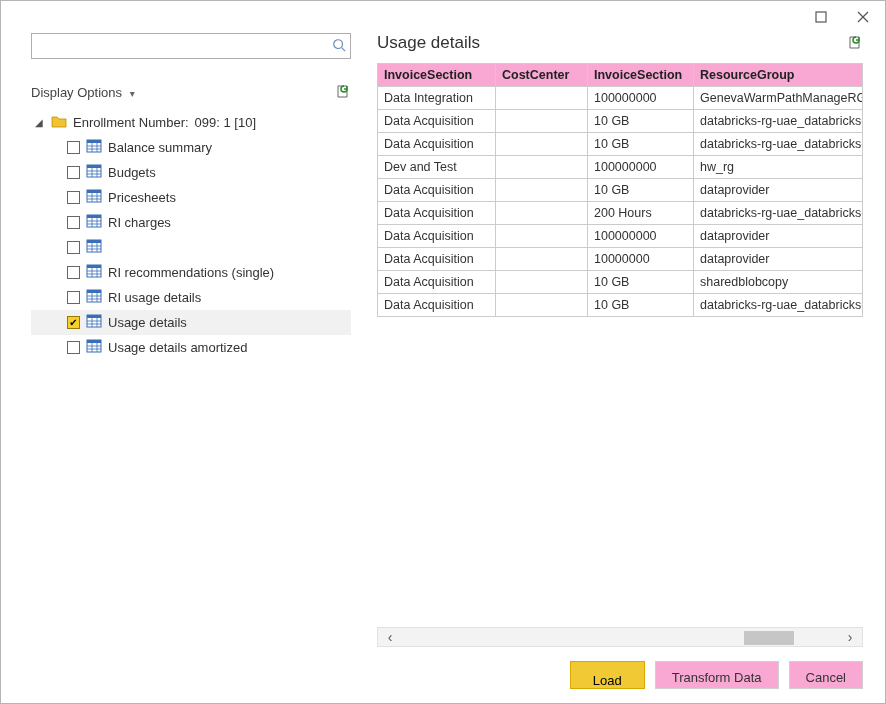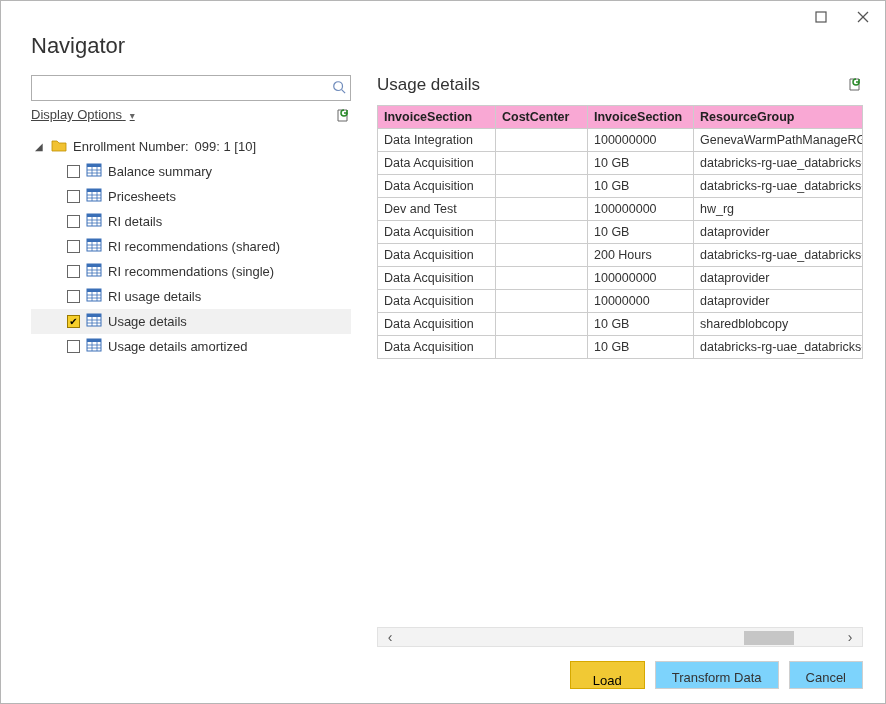--- a/index.html
+++ b/index.html
@@ -55,23 +55,23 @@
     flex:1;
     border:none;
     outline:none;
     font-size:13px;
     background:transparent;
   }
   .search-icon svg { width:14px; height:14px; stroke:#6f8bbb; fill:none; stroke-width:1.4; }
   .options-row {
     display:flex;
     justify-content:space-between;
-    margin: 6px 0 8px 0;
+    align-items:center;
+    margin: 24px 0 8px 0;
     color:#444;
-    text-decoration:underline;
   }
   .options-row .caret { font-size:10px; margin-left:4px; color:#666; }
   .refresh-icon svg { width:16px; height:16px; }
   .tree { flex:1; overflow:auto; }
   .tree-row {
     display:flex;
     align-items:center;
     height: 25px;
     padding-left: 4px;
     gap:6px;
@@ -138,21 +138,21 @@
     display:flex;
     justify-content:flex-end;
     gap:10px;
     padding-top:14px;
   }
   .btn {
     height:28px;
     padding: 8px 16px;
     font-size:13px;
     border:1px solid #cfcfcf;
-    background:#7dd3fc;
+    background:#f9a8d4;
     color:#333;
     cursor:pointer;
   }
   .btn.primary {
     background:#f1c934;
     border-color:#d6a800;
     color:#000;
     padding:11px 22px;
   }
 </style>
@@ -167,21 +167,20 @@
   </div>
   <div class="win-btn">
     <svg viewBox="0 0 12 12">
         <line x1="1" y1="1" x2="11" y2="11"></line>
         <line x1="11" y1="1" x2="1" y2="11"></line>
       </svg>
   </div>
 </div>
 
 <div class="content">
-  <div class="navigator-title">Navigator</div>
 
   <div class="main-row">
 
     <div class="left-pane">
       <div class="search-row">
         <div class="search-box">
           <input type="text" placeholder="" style="">
           <span class="search-icon">
             <svg viewBox="0 0 16 16">
                 <circle cx="7" cy="7" r="5"></circle>
@@ -232,45 +231,56 @@
             <div class="tree-row child">
               <span class="checkbox"></span>
               <span class="table-icon"><svg viewBox="0 0 16 14">
                   <rect x="1" y="1" width="14" height="12" fill="#fff" stroke="#3a6fb7" stroke-width="1"></rect>
                   <rect x="1" y="1" width="14" height="3" fill="#3a6fb7"></rect>
                   <line x1="1" y1="7" x2="15" y2="7" stroke="#3a6fb7" stroke-width="0.8"></line>
                   <line x1="1" y1="10" x2="15" y2="10" stroke="#3a6fb7" stroke-width="0.8"></line>
                   <line x1="6" y1="4" x2="6" y2="13" stroke="#3a6fb7" stroke-width="0.8"></line>
                   <line x1="11" y1="4" x2="11" y2="13" stroke="#3a6fb7" stroke-width="0.8"></line>
                 </svg></span>
+              <span>Budgets</span>
+            </div>
+            <div class="tree-row child">
+              <span class="checkbox"></span>
+              <span class="table-icon"><svg viewBox="0 0 16 14">
+                  <rect x="1" y="1" width="14" height="12" fill="#fff" stroke="#3a6fb7" stroke-width="1"></rect>
+                  <rect x="1" y="1" width="14" height="3" fill="#3a6fb7"></rect>
+                  <line x1="1" y1="7" x2="15" y2="7" stroke="#3a6fb7" stroke-width="0.8"></line>
+                  <line x1="1" y1="10" x2="15" y2="10" stroke="#3a6fb7" stroke-width="0.8"></line>
+                  <line x1="6" y1="4" x2="6" y2="13" stroke="#3a6fb7" stroke-width="0.8"></line>
+                  <line x1="11" y1="4" x2="11" y2="13" stroke="#3a6fb7" stroke-width="0.8"></line>
+                </svg></span>
               <span>Pricesheets</span>
             </div>
             <div class="tree-row child">
               <span class="checkbox"></span>
               <span class="table-icon"><svg viewBox="0 0 16 14">
                   <rect x="1" y="1" width="14" height="12" fill="#fff" stroke="#3a6fb7" stroke-width="1"></rect>
                   <rect x="1" y="1" width="14" height="3" fill="#3a6fb7"></rect>
                   <line x1="1" y1="7" x2="15" y2="7" stroke="#3a6fb7" stroke-width="0.8"></line>
                   <line x1="1" y1="10" x2="15" y2="10" stroke="#3a6fb7" stroke-width="0.8"></line>
                   <line x1="6" y1="4" x2="6" y2="13" stroke="#3a6fb7" stroke-width="0.8"></line>
                   <line x1="11" y1="4" x2="11" y2="13" stroke="#3a6fb7" stroke-width="0.8"></line>
                 </svg></span>
-              <span>RI details</span>
-            </div>
-            <div class="tree-row child">
-              <span class="checkbox"></span>
-              <span class="table-icon"><svg viewBox="0 0 16 14">
-                  <rect x="1" y="1" width="14" height="12" fill="#fff" stroke="#3a6fb7" stroke-width="1"></rect>
-                  <rect x="1" y="1" width="14" height="3" fill="#3a6fb7"></rect>
-                  <line x1="1" y1="7" x2="15" y2="7" stroke="#3a6fb7" stroke-width="0.8"></line>
-                  <line x1="1" y1="10" x2="15" y2="10" stroke="#3a6fb7" stroke-width="0.8"></line>
-                  <line x1="6" y1="4" x2="6" y2="13" stroke="#3a6fb7" stroke-width="0.8"></line>
-                  <line x1="11" y1="4" x2="11" y2="13" stroke="#3a6fb7" stroke-width="0.8"></line>
-                </svg></span>
-              <span>RI recommendations (shared)</span>
+              <span>RI charges</span>
+            </div>
+            <div class="tree-row child">
+              <span class="checkbox"></span>
+              <span class="table-icon"><svg viewBox="0 0 16 14">
+                  <rect x="1" y="1" width="14" height="12" fill="#fff" stroke="#3a6fb7" stroke-width="1"></rect>
+                  <rect x="1" y="1" width="14" height="3" fill="#3a6fb7"></rect>
+                  <line x1="1" y1="7" x2="15" y2="7" stroke="#3a6fb7" stroke-width="0.8"></line>
+                  <line x1="1" y1="10" x2="15" y2="10" stroke="#3a6fb7" stroke-width="0.8"></line>
+                  <line x1="6" y1="4" x2="6" y2="13" stroke="#3a6fb7" stroke-width="0.8"></line>
+                  <line x1="11" y1="4" x2="11" y2="13" stroke="#3a6fb7" stroke-width="0.8"></line>
+                </svg></span>
             </div>
             <div class="tree-row child">
               <span class="checkbox"></span>
               <span class="table-icon"><svg viewBox="0 0 16 14">
                   <rect x="1" y="1" width="14" height="12" fill="#fff" stroke="#3a6fb7" stroke-width="1"></rect>
                   <rect x="1" y="1" width="14" height="3" fill="#3a6fb7"></rect>
                   <line x1="1" y1="7" x2="15" y2="7" stroke="#3a6fb7" stroke-width="0.8"></line>
                   <line x1="1" y1="10" x2="15" y2="10" stroke="#3a6fb7" stroke-width="0.8"></line>
                   <line x1="6" y1="4" x2="6" y2="13" stroke="#3a6fb7" stroke-width="0.8"></line>
                   <line x1="11" y1="4" x2="11" y2="13" stroke="#3a6fb7" stroke-width="0.8"></line>

